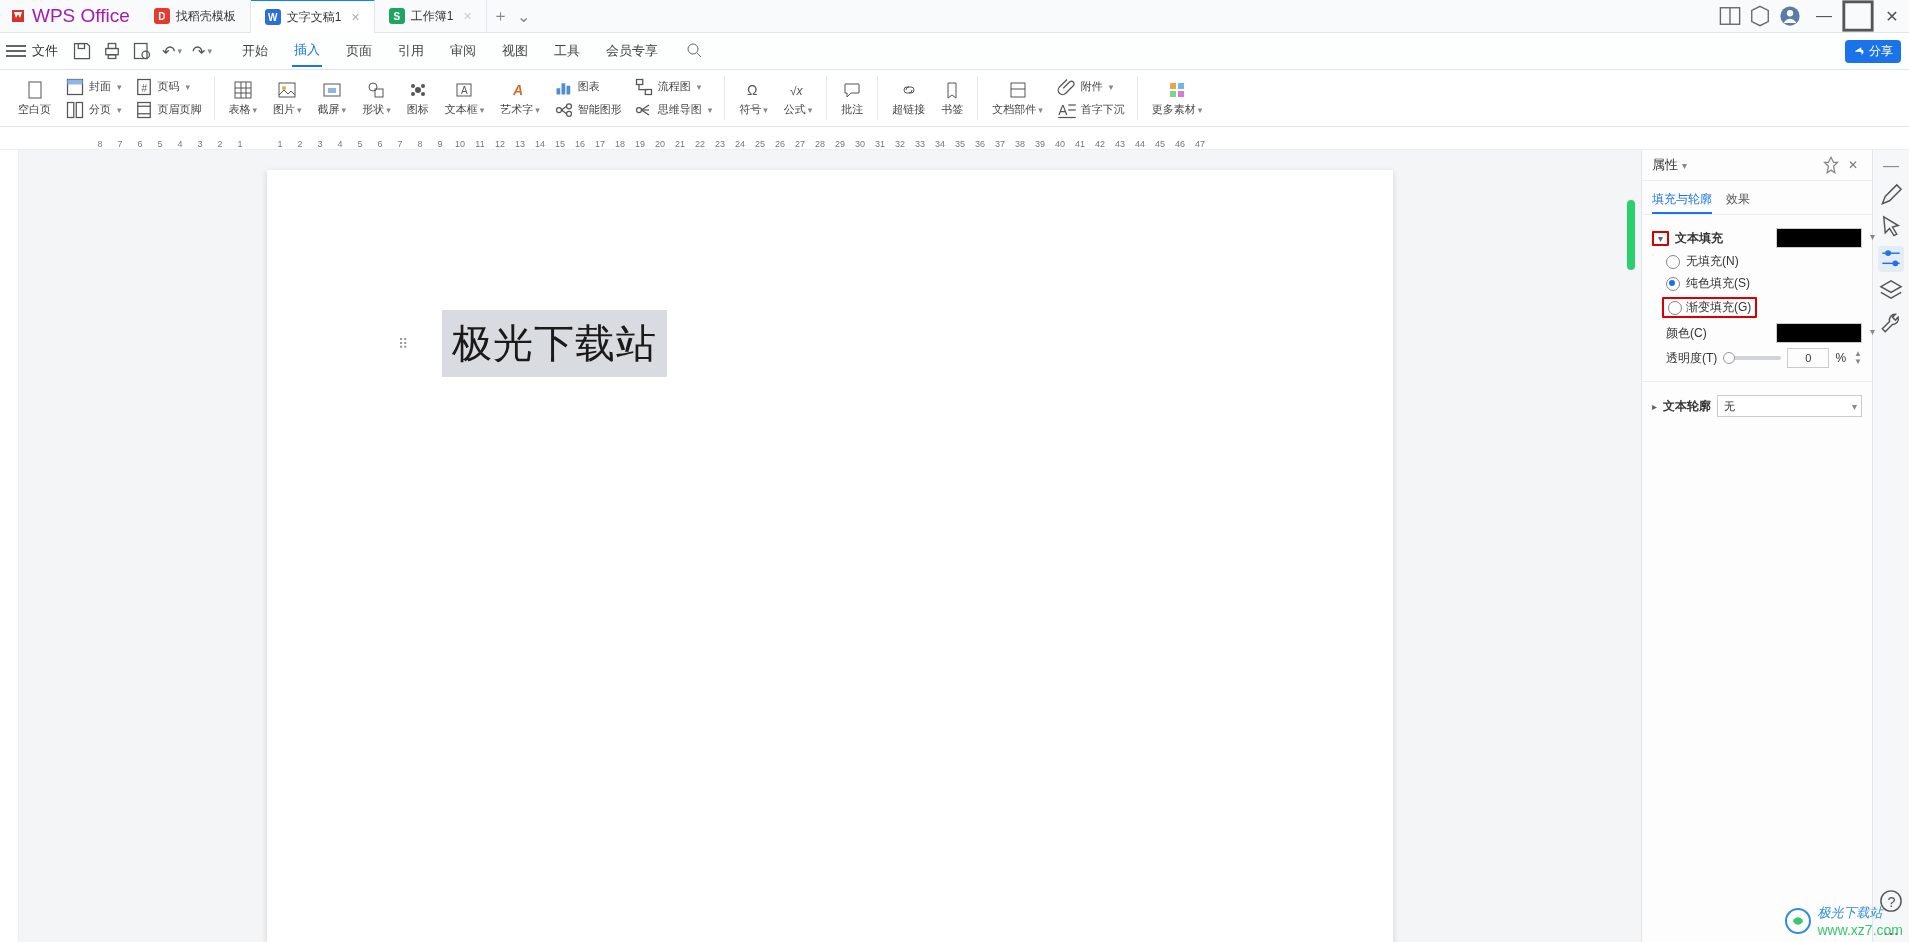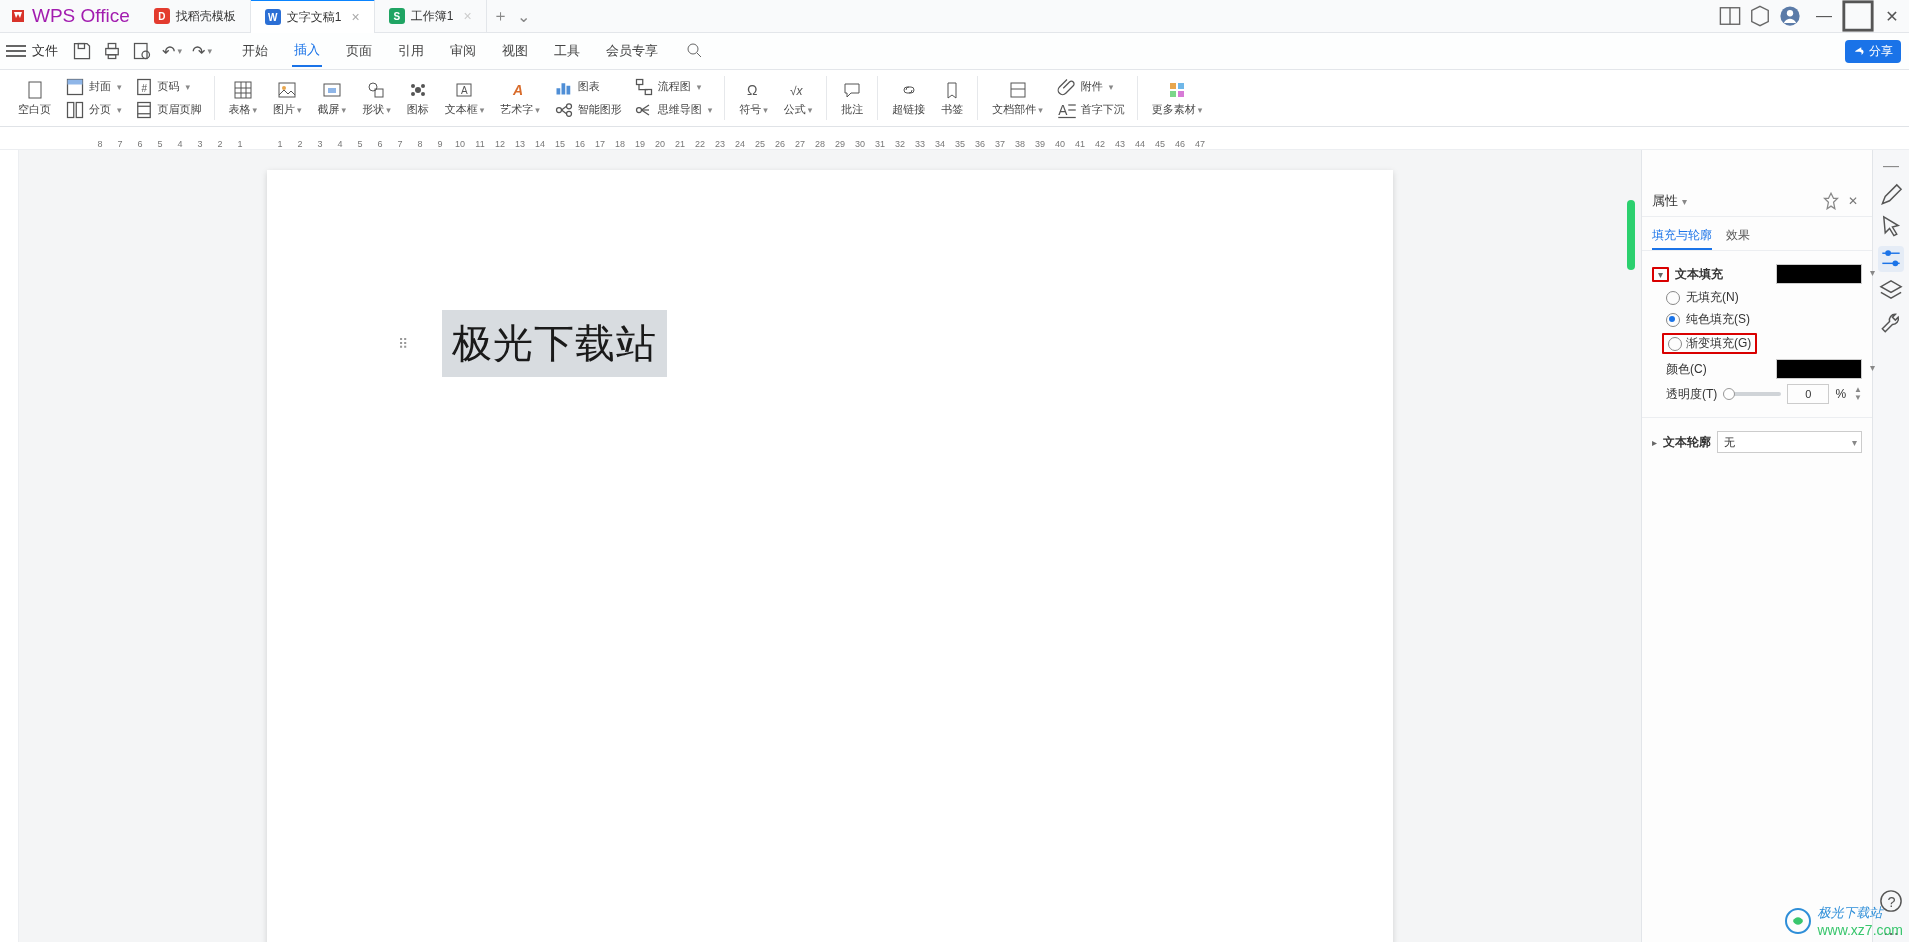--- a/index.html
+++ b/index.html
@@ -47,21 +47,21 @@
   .canvas-area{flex:1;overflow:auto;background:#f4f5f6;display:flex;justify-content:center;padding-top:20px;}
   .page{width:1126px;height:1400px;background:#fff;box-shadow:0 2px 6px rgba(0,0,0,0.15);position:relative;}
   .page .margin-mark{position:absolute;border:0 solid #ccc;}
   .margin-tl{top:110px;left:170px;width:14px;height:14px;border-left:1px solid #bbb;border-top:1px solid #bbb;}
   .margin-tr{top:110px;right:170px;width:14px;height:14px;border-right:1px solid #bbb;border-top:1px solid #bbb;}
   .wordart{position:absolute;top:140px;left:175px;background:#d8dce0;padding:6px 10px;}
   .wordart-text{font-family:"SimSun","Songti SC",serif;font-size:40px;color:#1a1a1a;letter-spacing:1px;}
   .drag-handle{position:absolute;left:-44px;top:50%;transform:translateY(-50%);color:#999;font-size:14px;}
   
   .props{width:230px;background:#fdfdfd;border-left:1px solid #e2e5e9;display:flex;flex-direction:column;font-size:12px;}
-  .props-header{height:30px;display:flex;align-items:center;padding:0 10px;border-bottom:1px solid #eceef1;margin-top:36px;}
+  .props-header{height:30px;display:flex;align-items:center;padding:0 10px;border-bottom:1px solid #eceef1;}
   .props-header .title{font-size:13px;color:#333;}
   .props-header .caret2{margin-left:4px;color:#888;font-size:10px;}
   .props-header .hspacer{flex:1;}
   .props-header .hbtn{width:18px;height:18px;display:flex;align-items:center;justify-content:center;color:#777;margin-left:4px;}
   .props-tabs{display:flex;gap:14px;padding:6px 10px 0 10px;border-bottom:1px solid #eceef1;}
   .ptab{font-size:12px;color:#555;padding:4px 0;}
   .ptab.active{color:#1a73e8;border-bottom:2px solid #1a73e8;}
   .section{padding:8px 10px;}
   .section .srow{display:flex;align-items:center;gap:6px;margin:5px 0;}
   .expand{font-size:10px;color:#666;}

